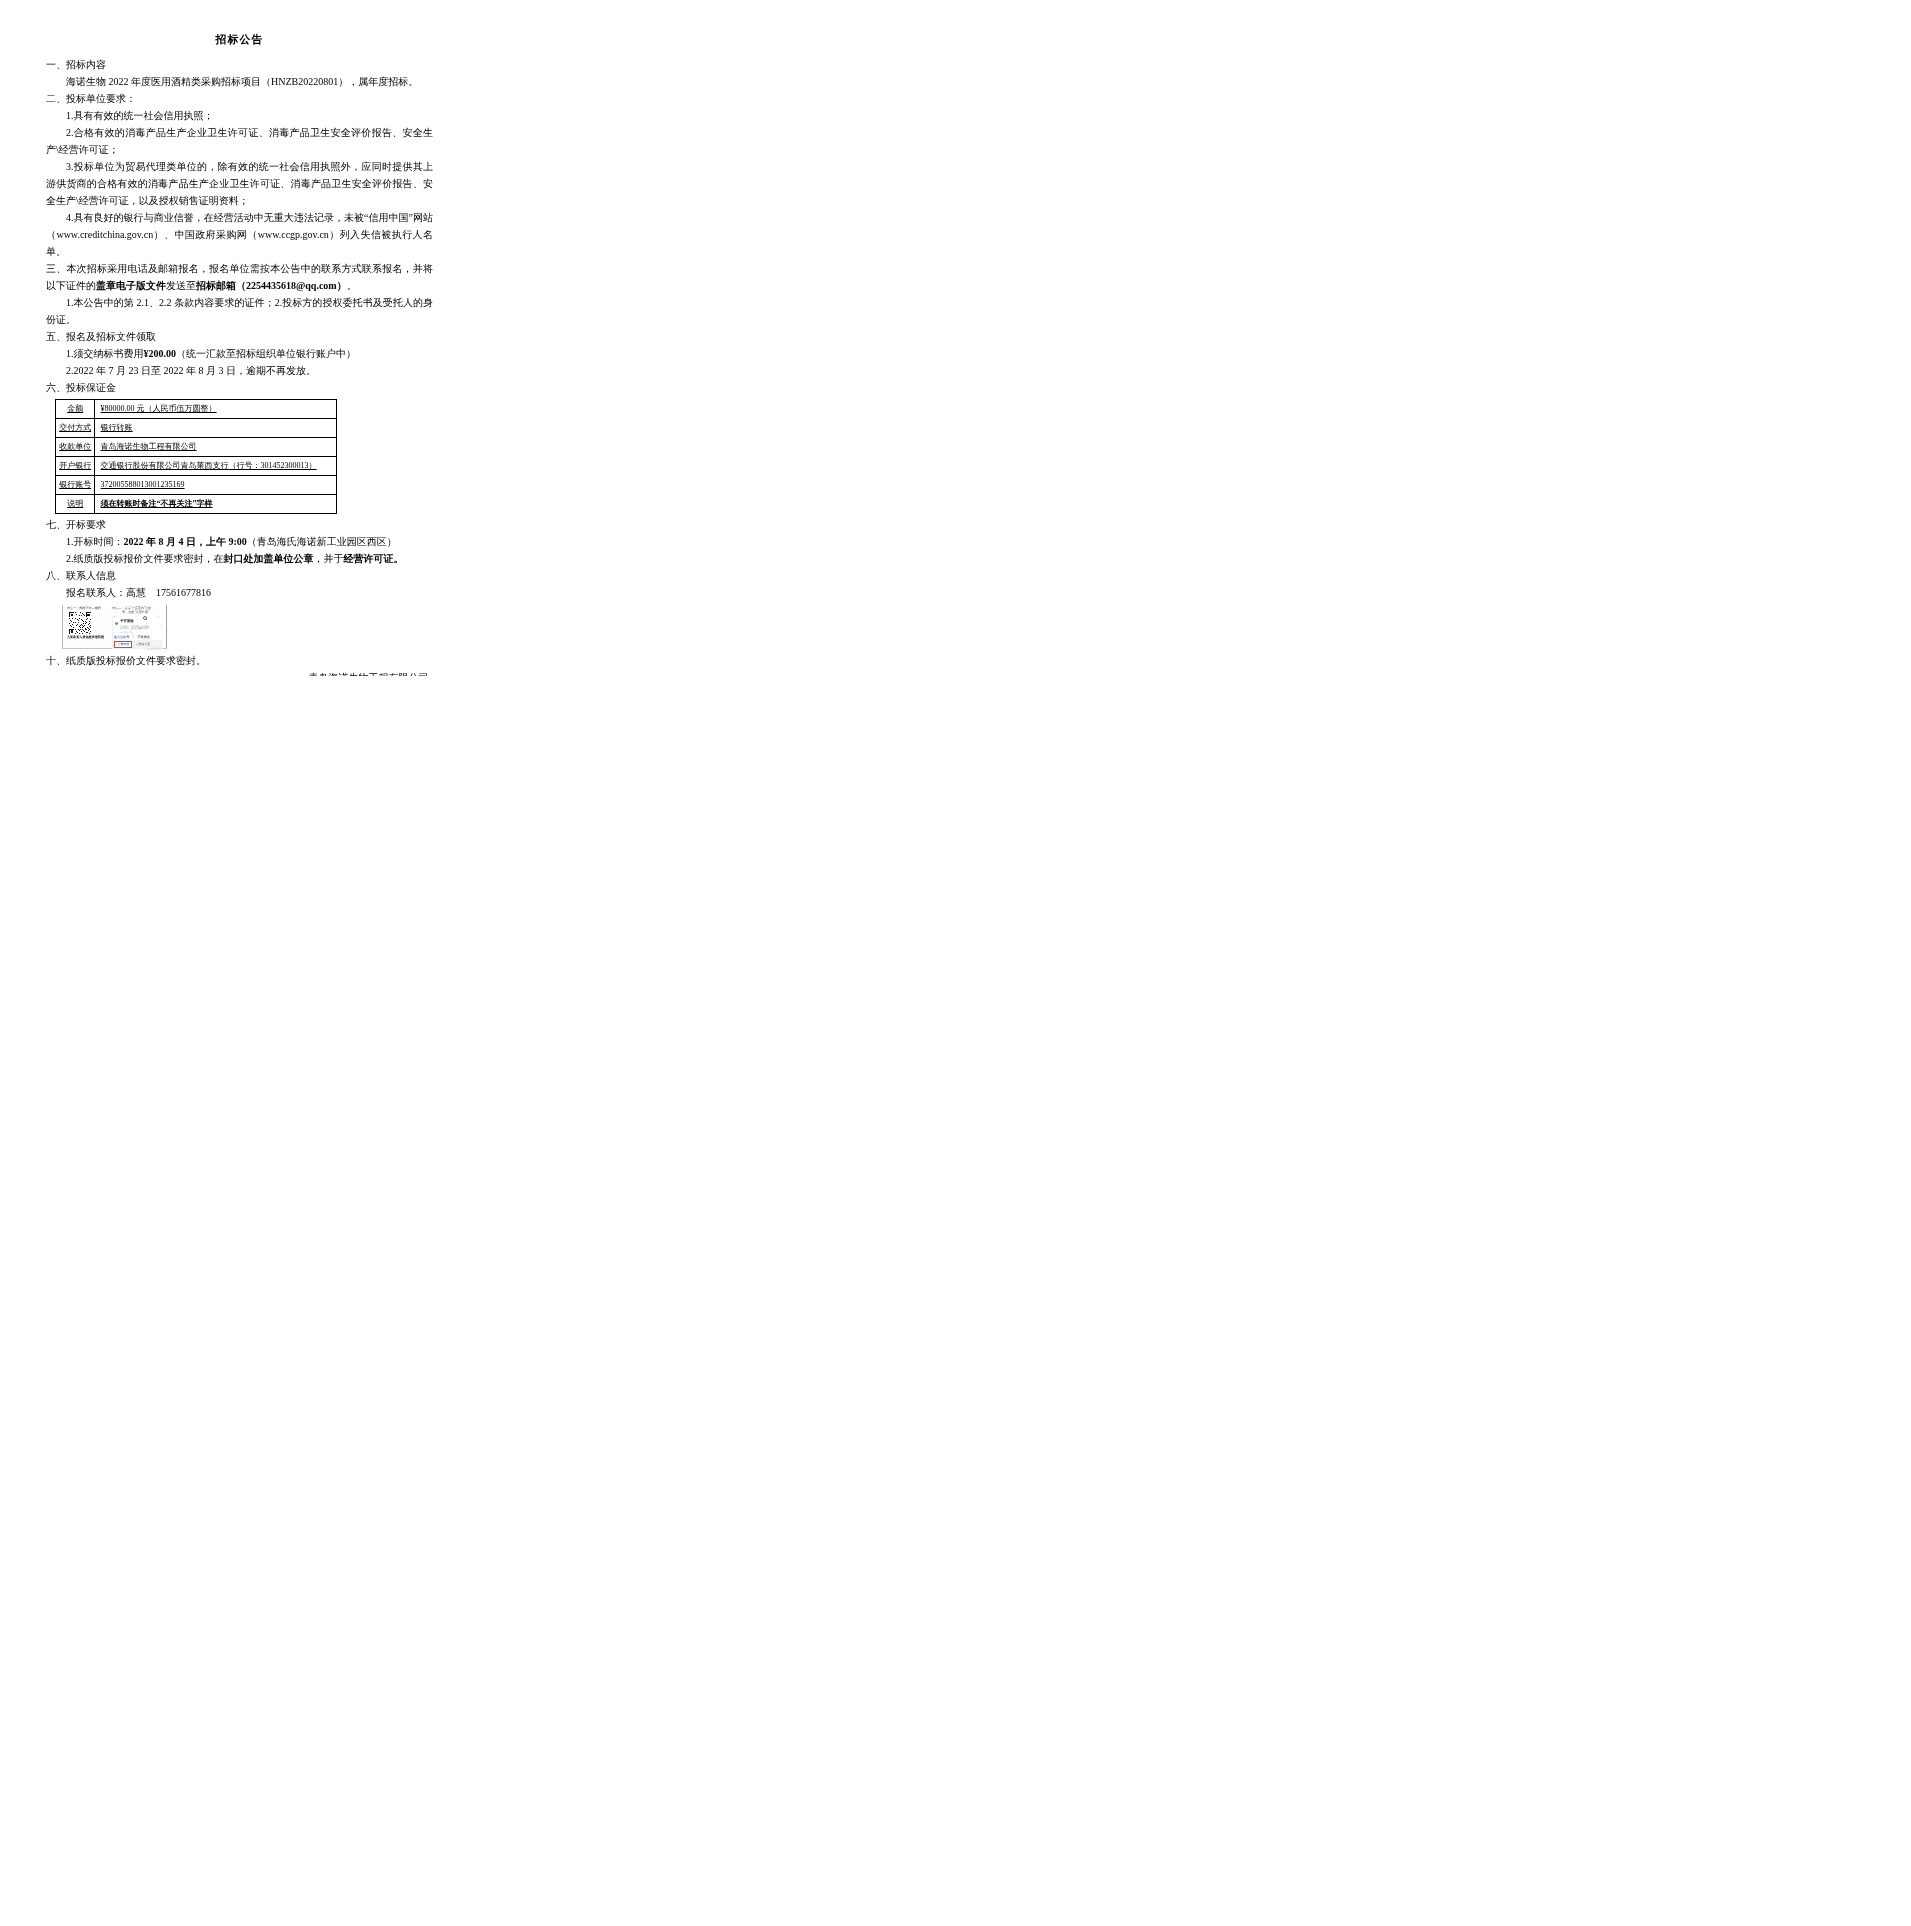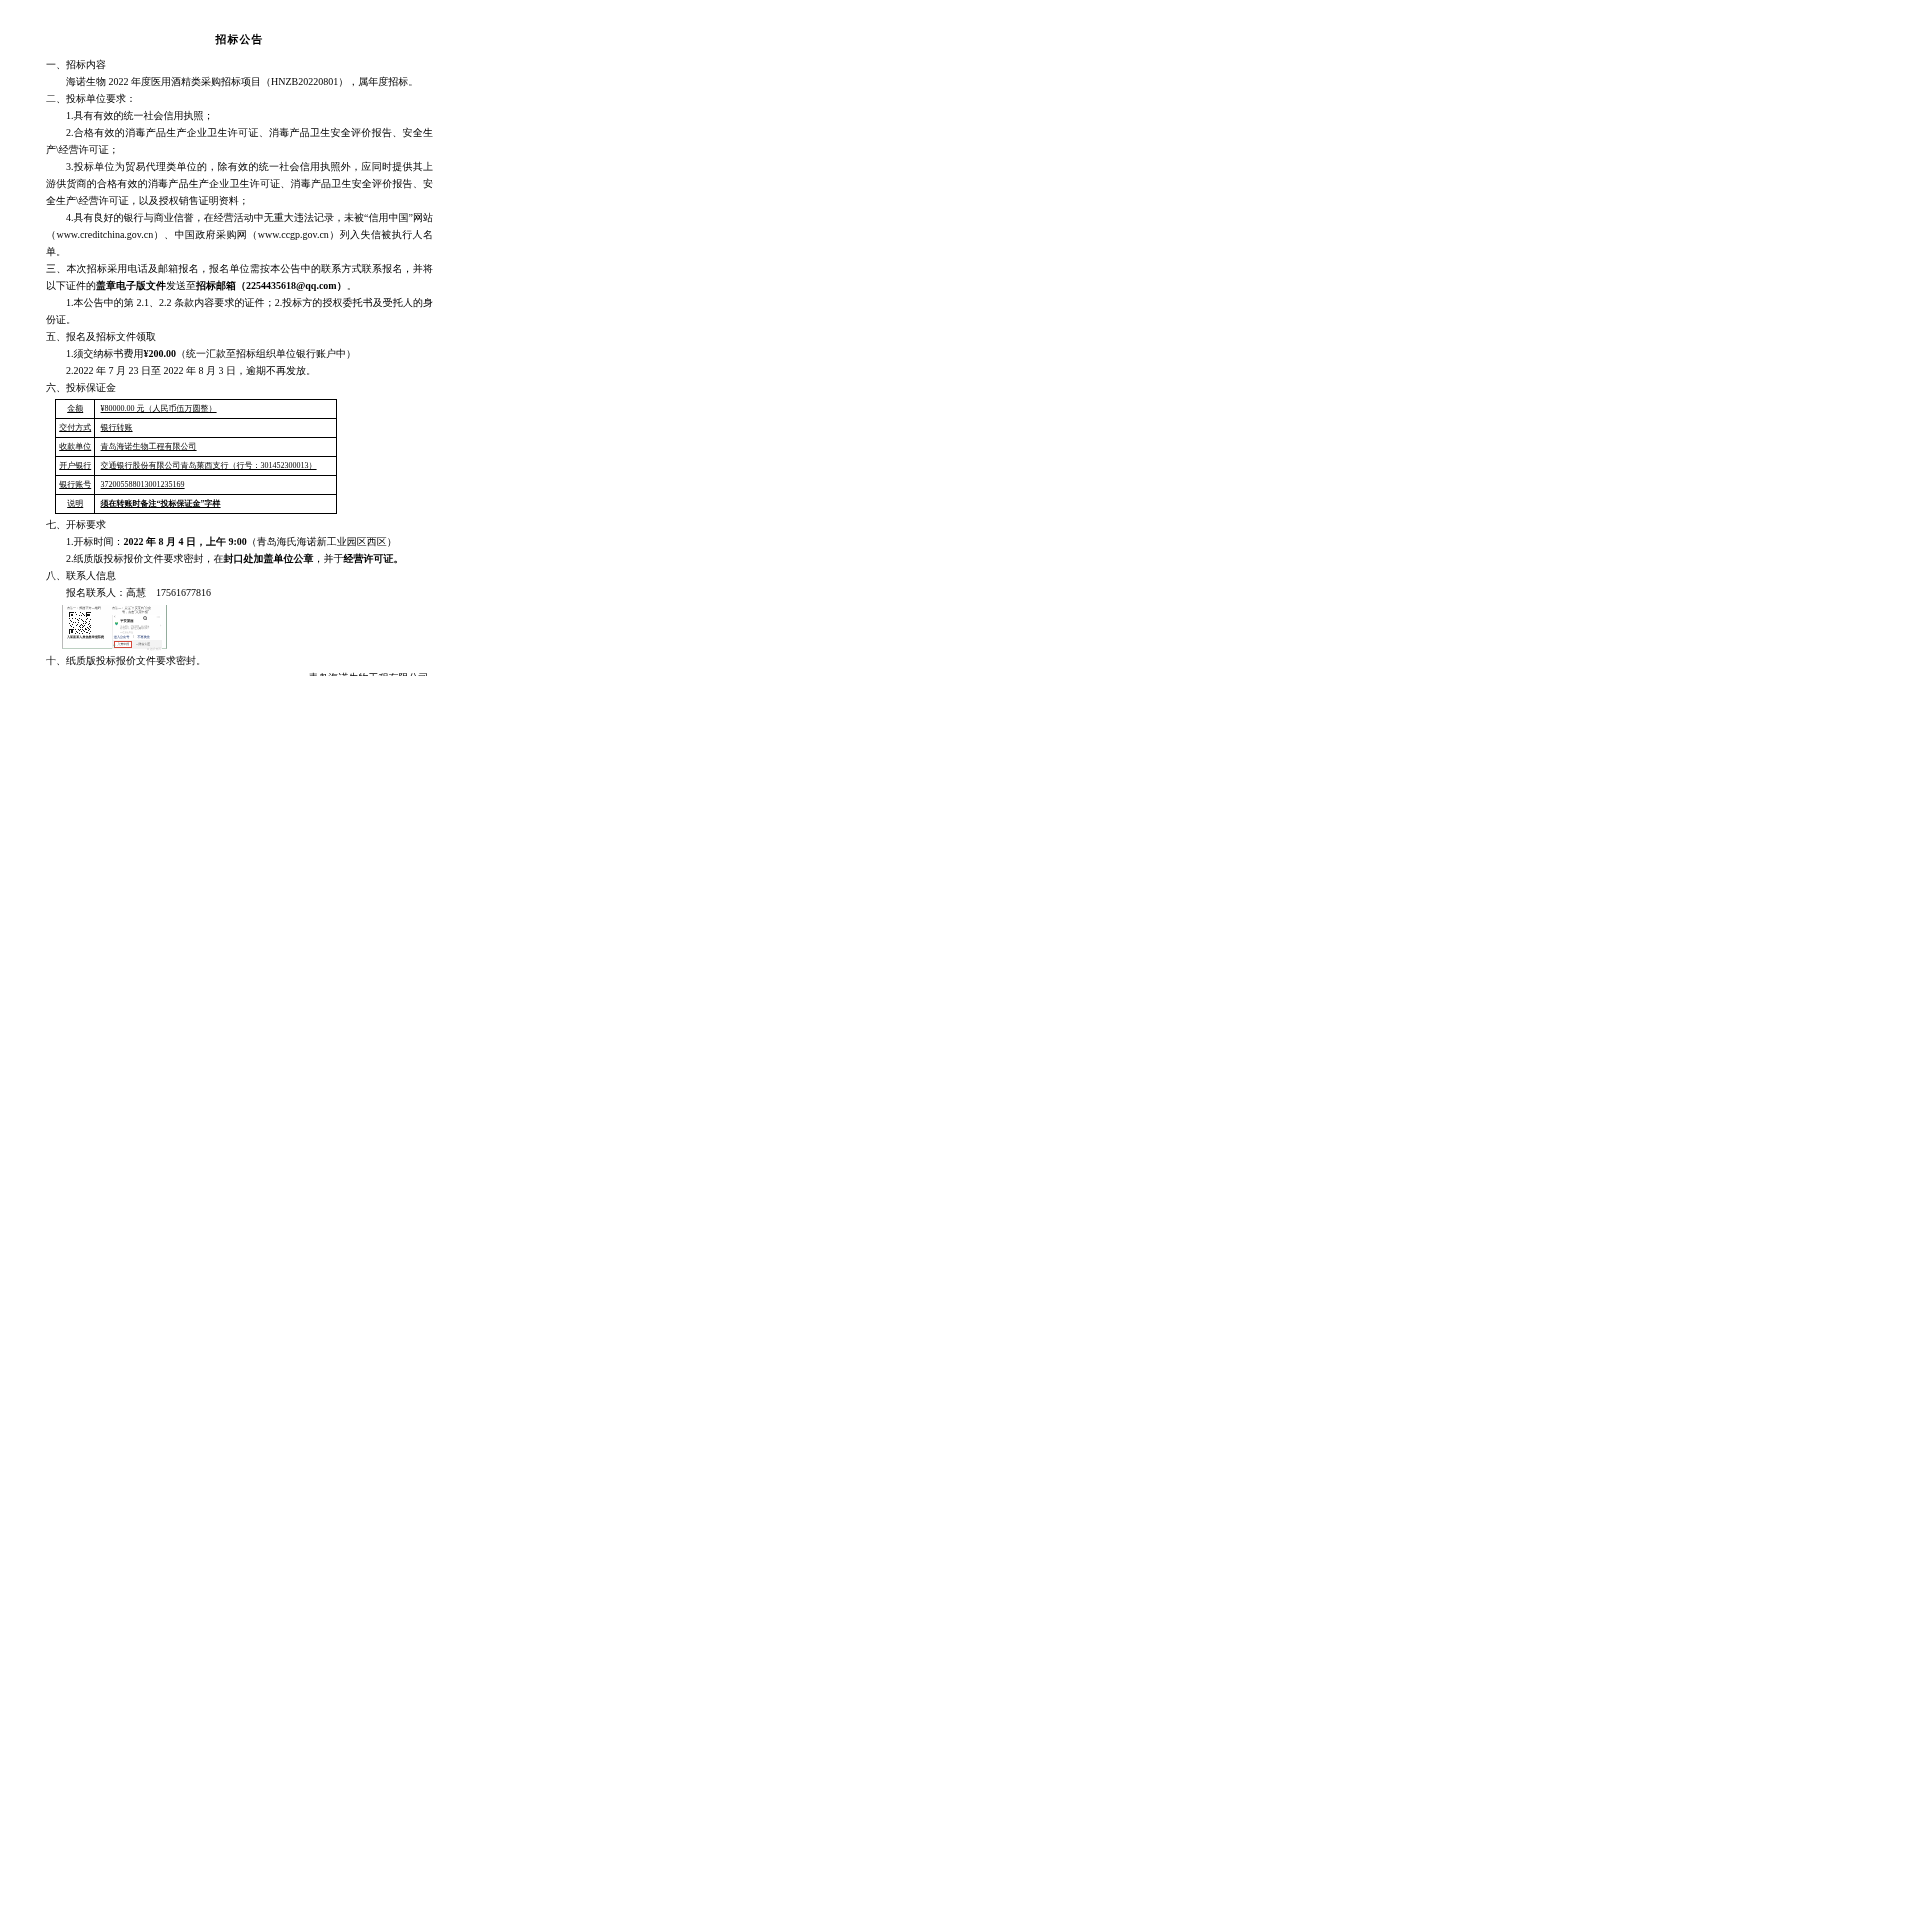--- a/index.html
+++ b/index.html
@@ -129,21 +129,21 @@
     <tr>
           <td class="c1">开户银行</td>
           <td class="c2">交通银行股份有限公司青岛莱西支行（行号：301452300013）</td>
         </tr>
     <tr>
           <td class="c1">银行账号</td>
           <td class="c2">372005588013001235169</td>
         </tr>
     <tr>
           <td class="c1">说明</td>
-          <td class="c2 bold">须在转账时备注“投标保证金”字样</td>
+          <td class="c2 bold">须在转账时备注“不再关注”字样</td>
         </tr>
   </tbody>
     </table>
 
   <p class="t">七、开标要求</p>
   <p class="t ind"><span>1.开标时间：</span><b>2022 年 8 月 4 日，上午 9:00</b><span>（青岛海氏海诺新工业园区西区）</span></p>
   <p class="t ind"><span>2.纸质版投标报价文件要求密封，在</span><b>封口处加盖单位公章</b><span>，并于</span><b>经营许可证。</b></p>
 
   <p class="t">八、联系人信息</p>
   <p class="t ind">报名联系人：高慧　17561677816</p>

